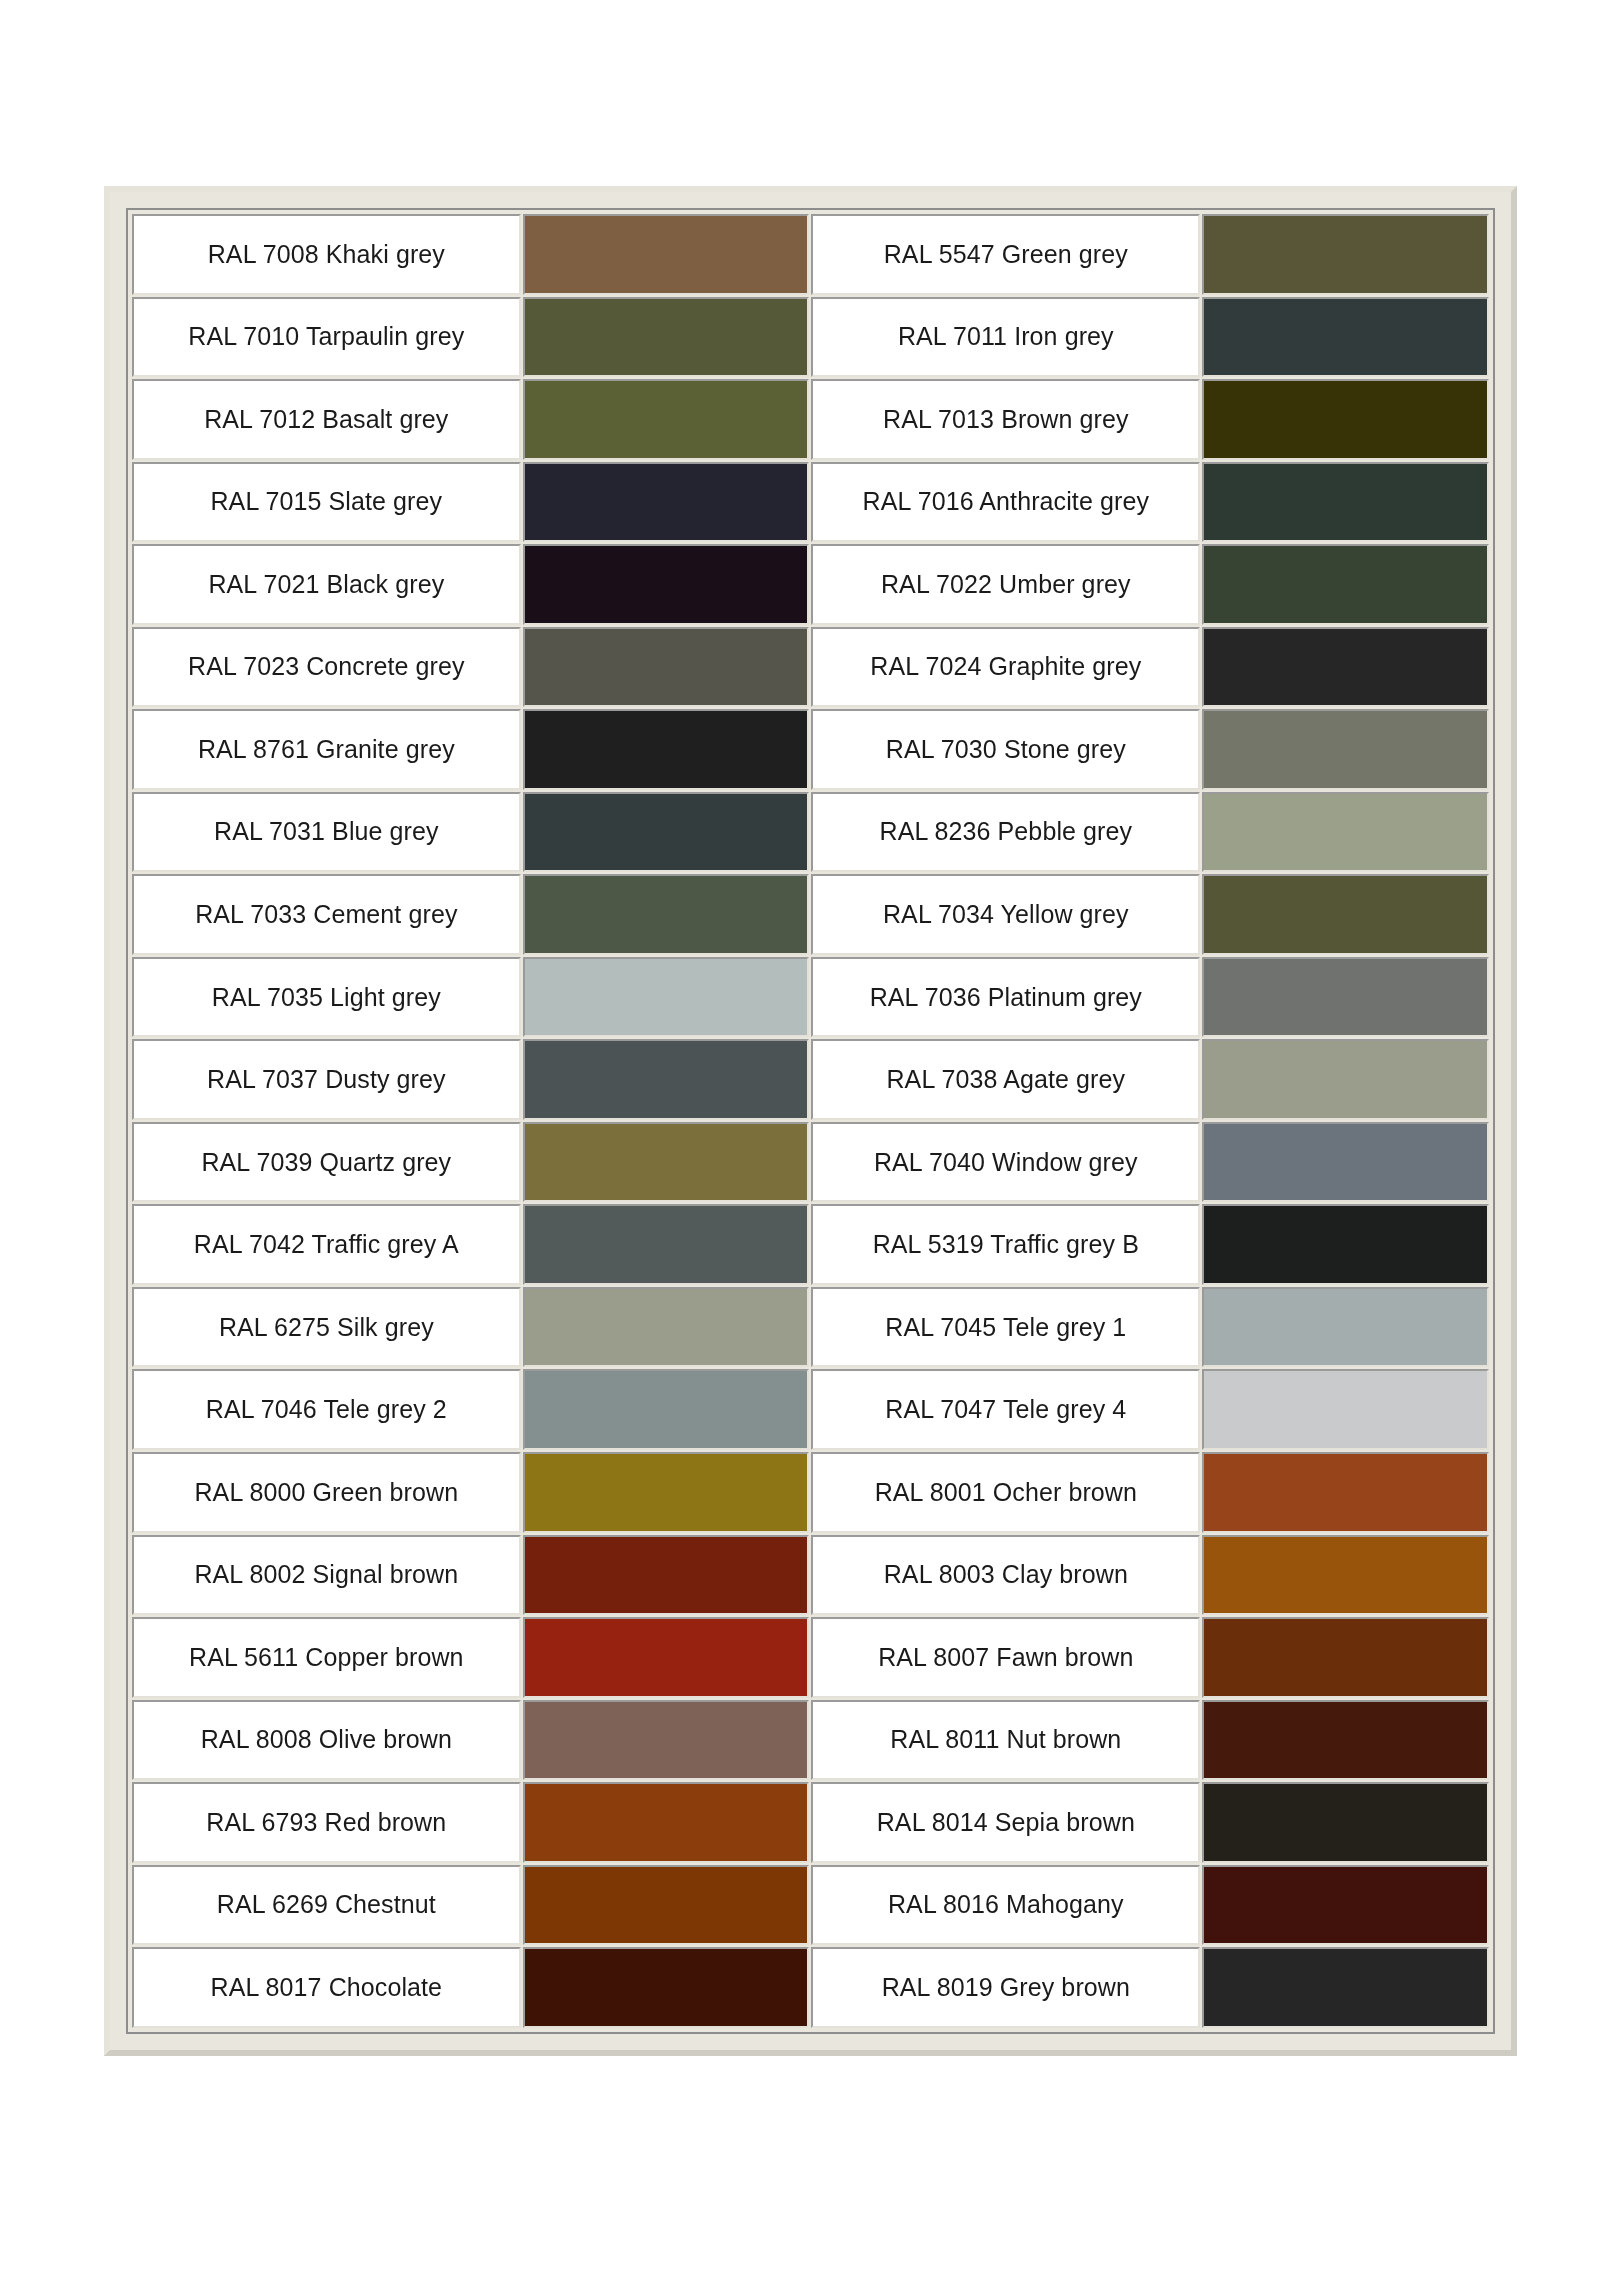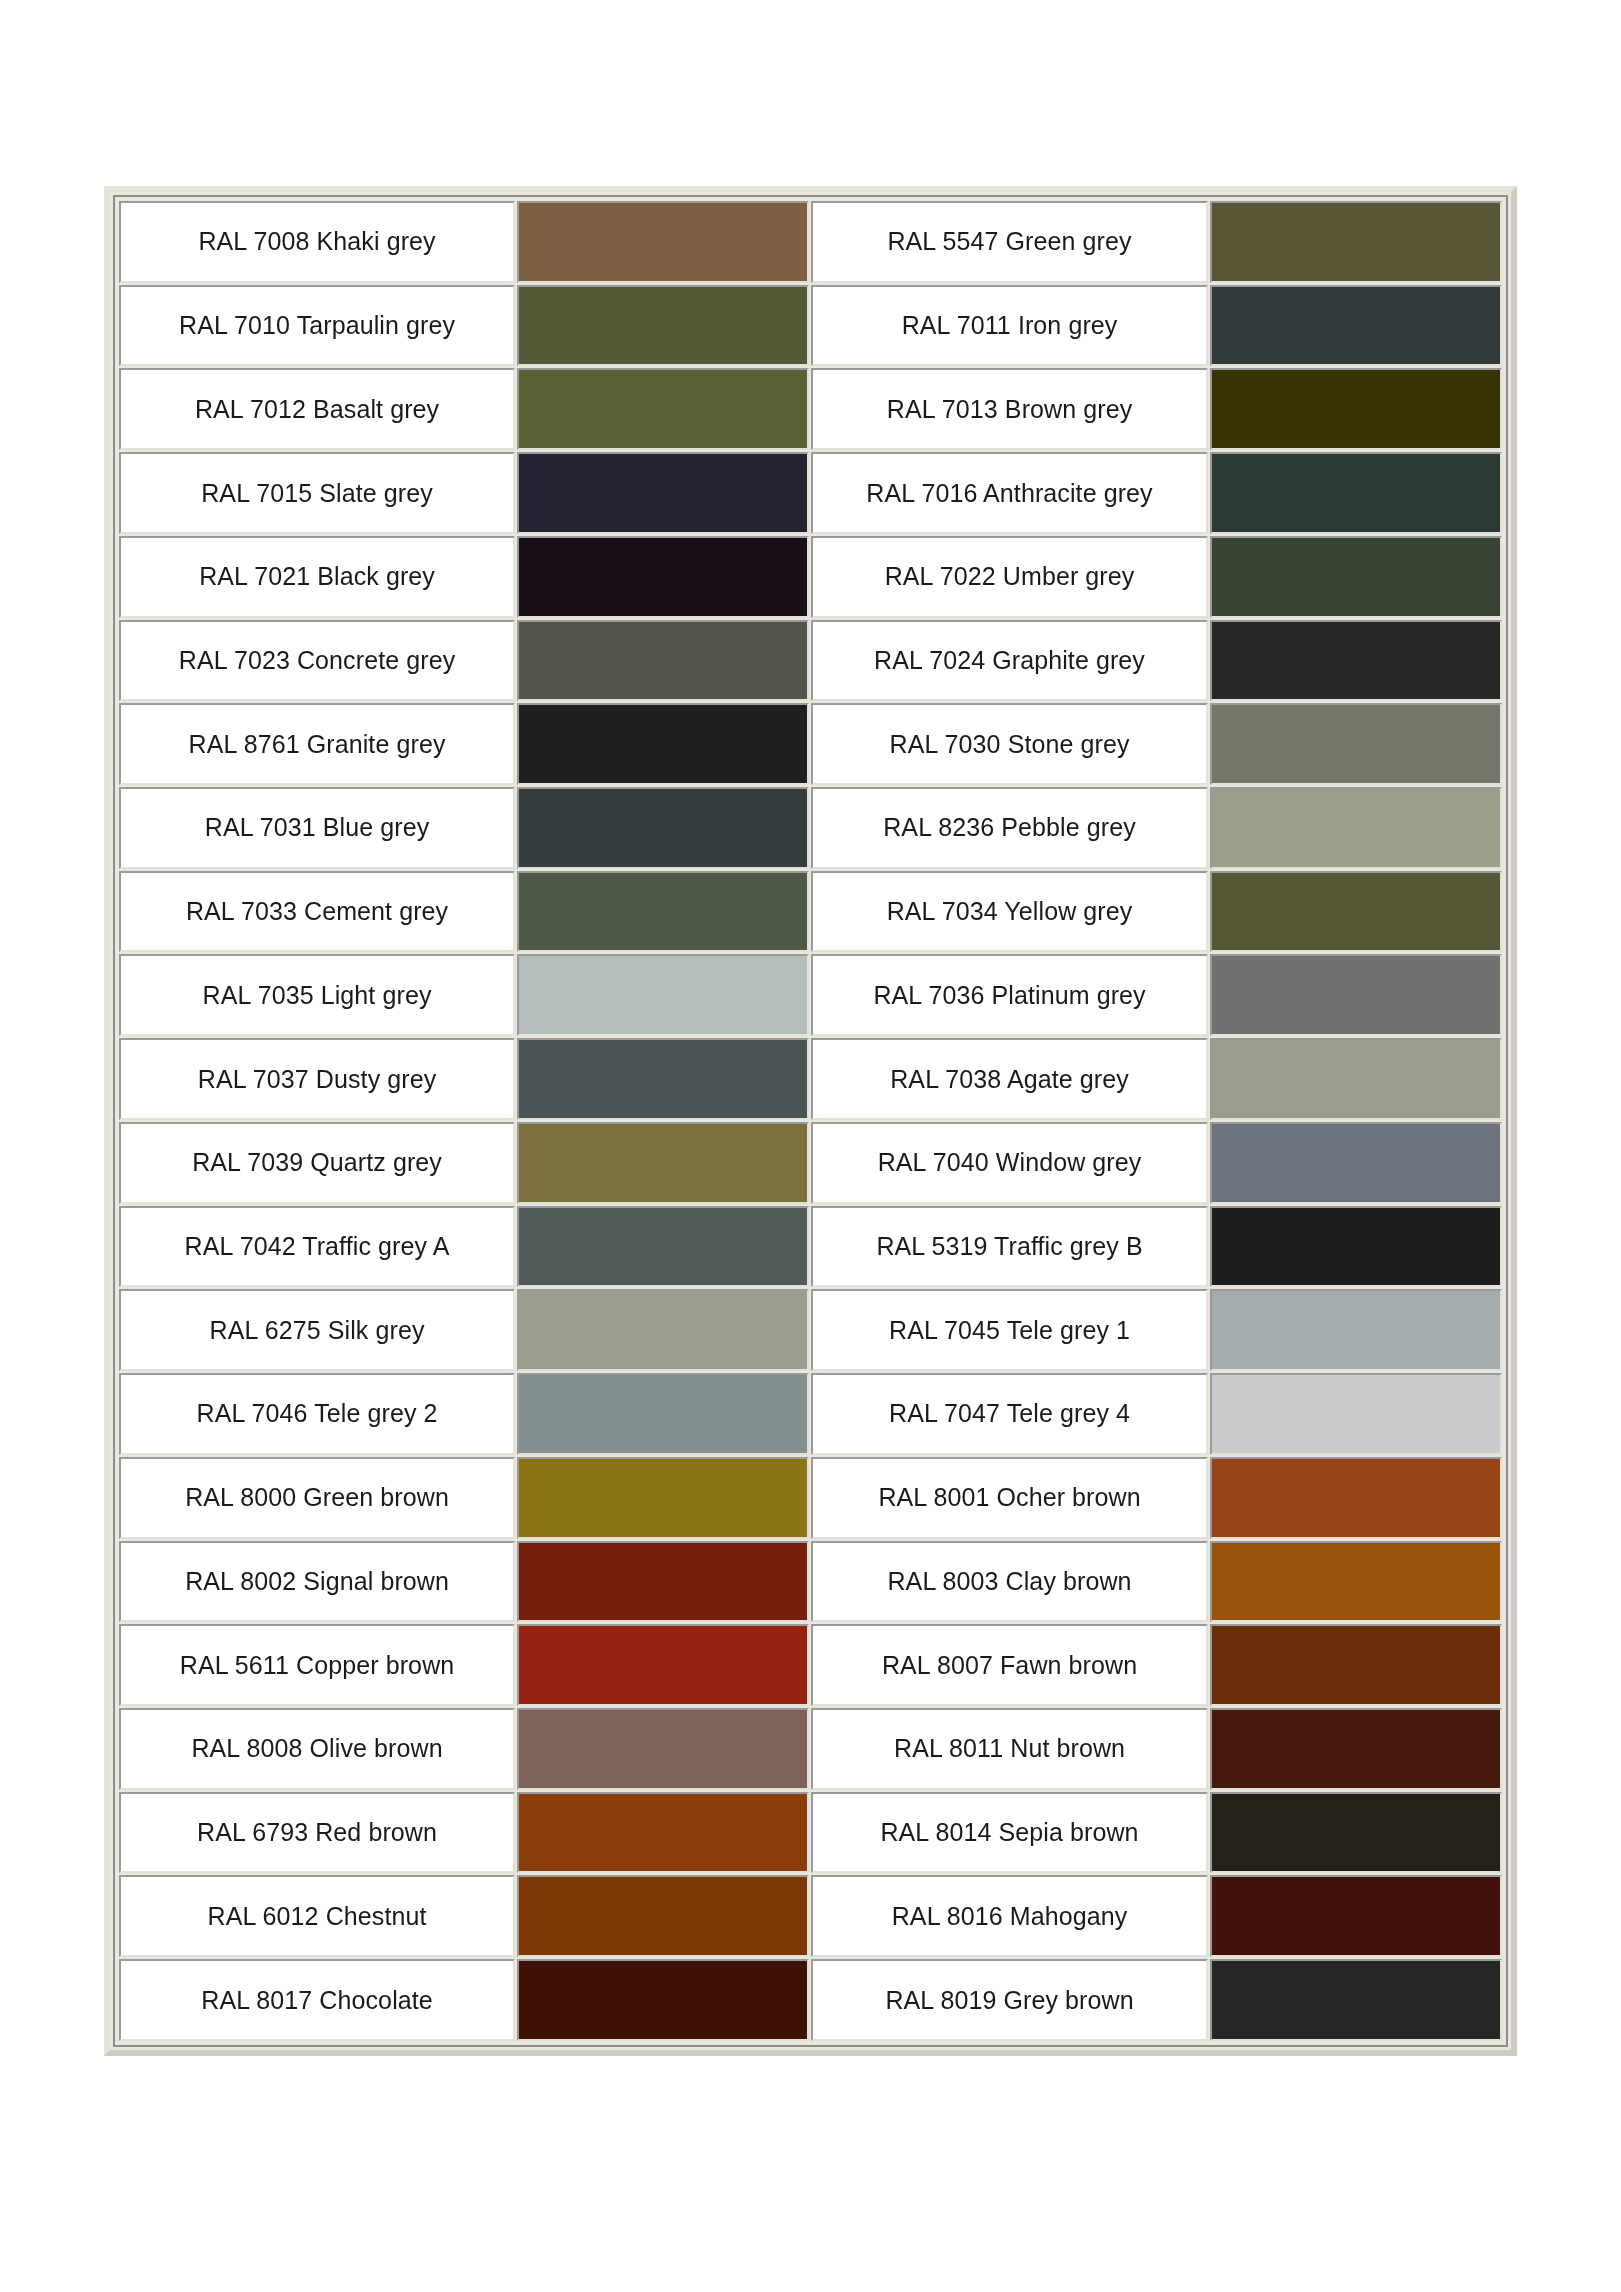--- a/index.html
+++ b/index.html
@@ -26,21 +26,21 @@
   #chart-frame {
     position: absolute;
     left: 104px;
     top: 186px;
     width: 1413px;
     height: 1870px;
     box-sizing: border-box;
     border: 6.9px solid;
     border-color: #e6e3da #cfccc3 #cfccc3 #e6e3da;
     background: #e9e6de;
-    padding: 3px;
+    padding: 16px;
   }
 
   #chart-inner {
     box-sizing: border-box;
     width: 100%;
     height: 100%;
     border: 2px solid #8d8d8d;
     background: #e9e6de;
     padding: 2px 2px 2px 2px;
   }
@@ -293,21 +293,21 @@
               <td class="label-cell">RAL 6793 Red brown</td>
               <td class="swatch-cell">
                 <div class="swatch" style="background-color: rgb(140, 61, 12);"></div>
               </td>
               <td class="label-cell">RAL 8014 Sepia brown</td>
               <td class="swatch-cell">
                 <div class="swatch" style="background-color: rgb(36, 33, 26);"></div>
               </td>
             </tr>
             <tr>
-              <td class="label-cell">RAL 6012 Chestnut</td>
+              <td class="label-cell">RAL 6269 Chestnut</td>
               <td class="swatch-cell">
                 <div class="swatch" style="background-color: rgb(124, 55, 4);"></div>
               </td>
               <td class="label-cell">RAL 8016 Mahogany</td>
               <td class="swatch-cell">
                 <div class="swatch" style="background-color: rgb(65, 18, 11);"></div>
               </td>
             </tr>
             <tr>
               <td class="label-cell">RAL 8017 Chocolate</td>

